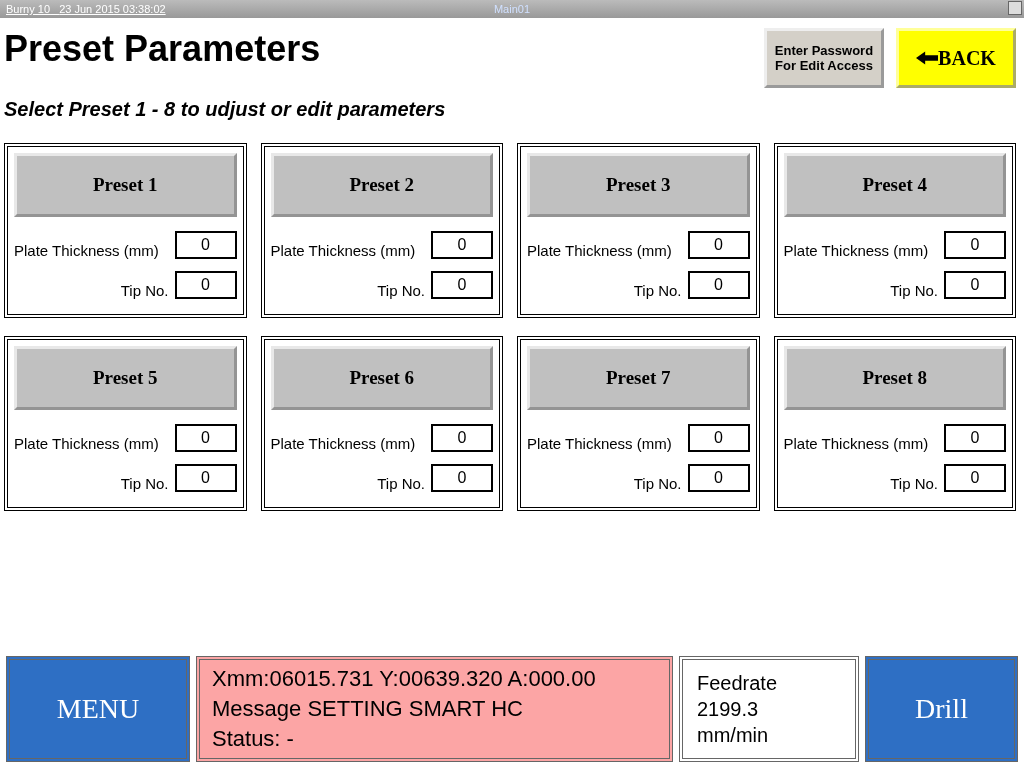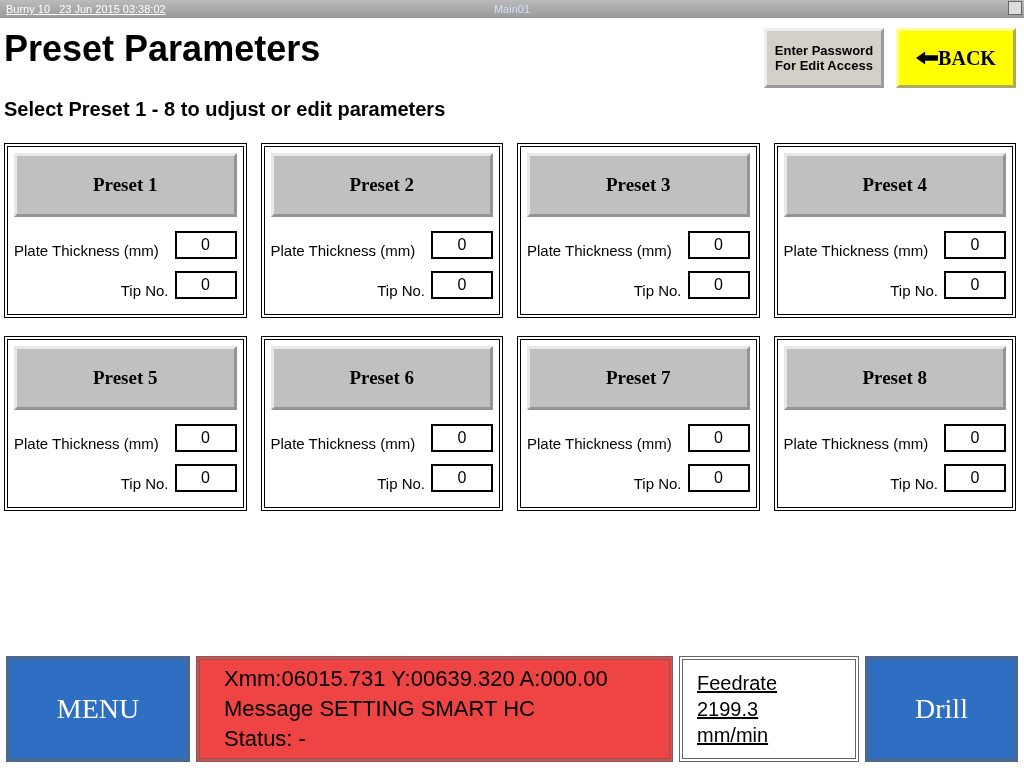--- a/index.html
+++ b/index.html
@@ -52,20 +52,21 @@
     font-family: "Comic Sans MS", cursive;
     font-size: 20px; font-weight: bold;
     display: flex; flex-direction: row; align-items: center; justify-content: center;
     cursor: pointer;
   }
   .back-btn svg { width: 22px; height: 14px; }
   .subtitle {
     font-size: 20px;
     font-weight: bold;
     margin-top: 10px;
+    font-style: italic;
   }
   .grid {
     margin-top: 22px;
     display: grid;
     grid-template-columns: repeat(4, 1fr);
     gap: 18px 14px;
   }
   .preset-card {
     border: 4px double #000;
     padding: 6px;
@@ -119,38 +120,37 @@
     background: #2e6fc4;
     color: #fff;
     font-family: "Comic Sans MS", cursive;
     font-size: 28px;
     cursor: pointer;
   }
   .menu-btn { width: 184px; }
   .drill-btn { width: 153px; }
   .coord-box {
     flex: 1;
-    background: #ef4444;
+    background: #fca5a5;
     flex-direction: column;
     align-items: flex-start;
     justify-content: center;
-    padding: 6px 24px;
+    padding: 6px 12px;
     font-size: 22px;
     line-height: 1.35;
   }
   .feed-box {
     width: 180px;
     background: #fff;
     flex-direction: column;
     align-items: flex-start;
     justify-content: center;
     padding: 6px 14px;
     font-size: 20px;
     line-height: 1.3;
-    text-decoration: underline;
   }
 </style>
 </head>
 <body>
 
 <div class="titlebar">
   <span class="left">
     <span>Burny 10</span>&nbsp;&nbsp;&nbsp;<span>23 Jun 2015  03:38:02</span>
   </span>
   <span class="center">Main01</span>

